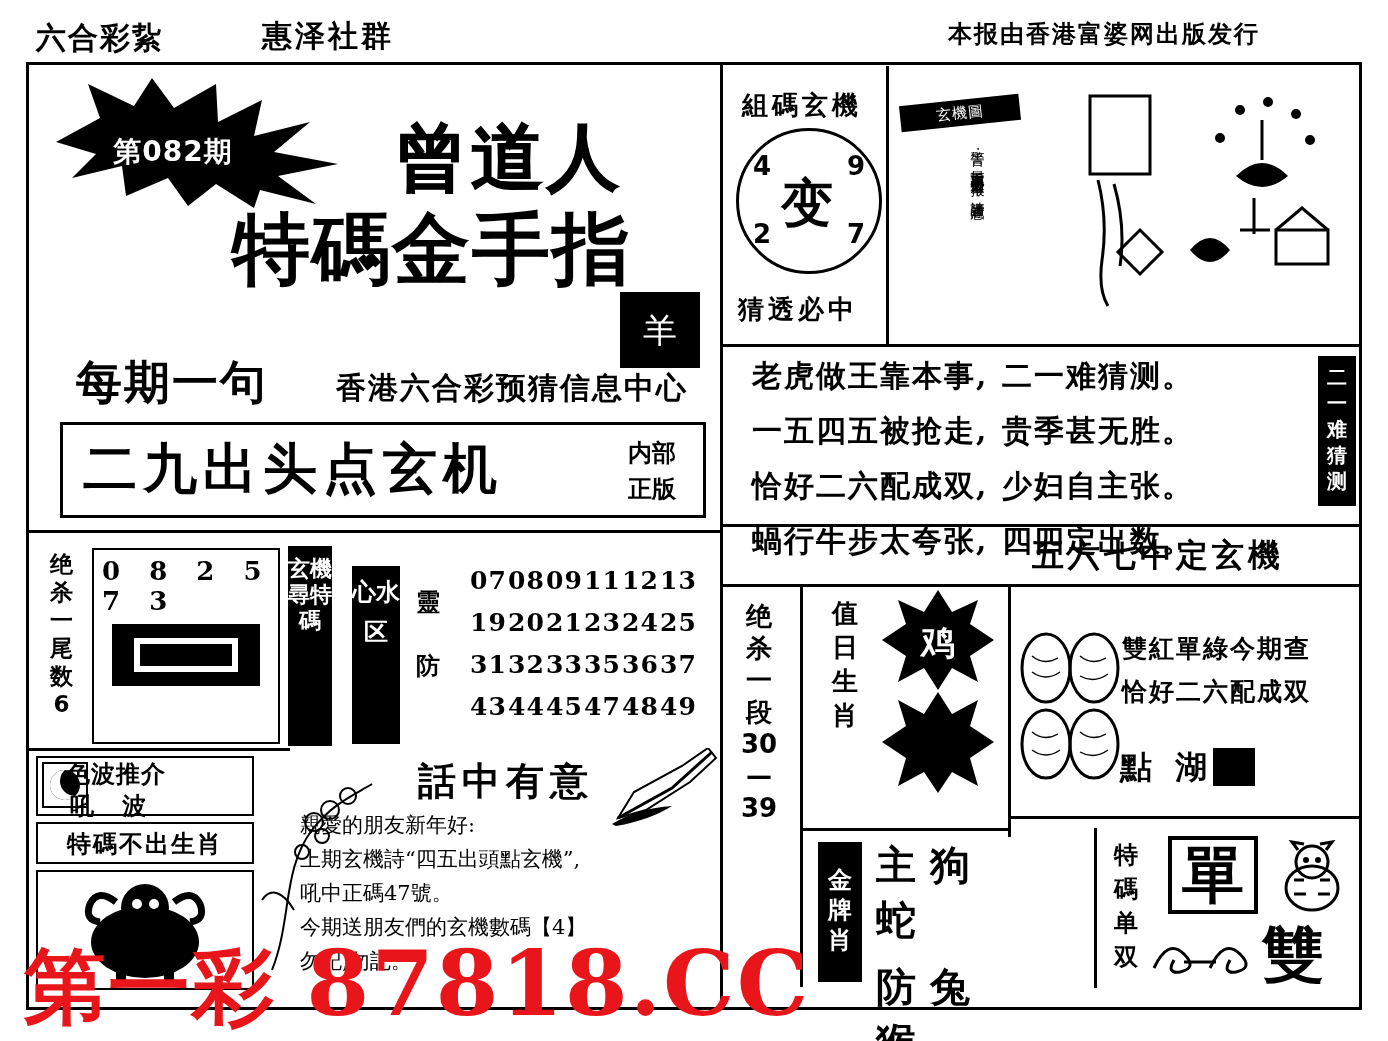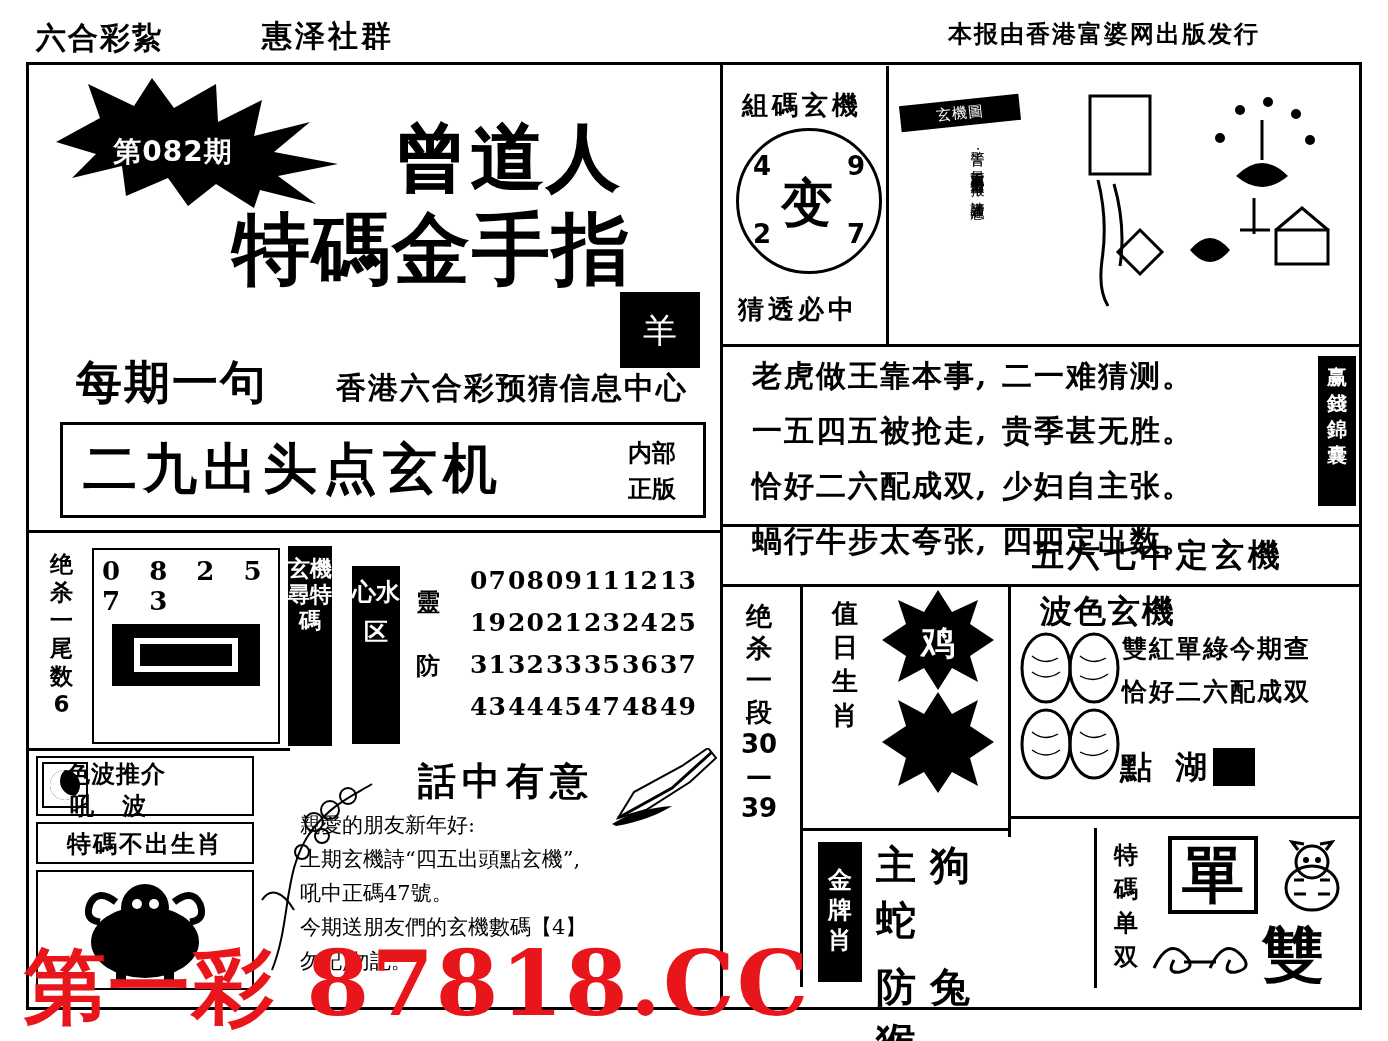--- a/index.html
+++ b/index.html
@@ -360,21 +360,21 @@
       <span>一五四五被抢走</span><span class="sep">,</span><span>贵季甚无胜。</span>
     </div>
     <div class="line">
       <span>恰好二六配成双</span><span class="sep">,</span><span>少妇自主张。</span>
     </div>
     <div class="line">
       <span>蝸行牛步太夸张</span><span class="sep">,</span><span>四四定出数。</span>
     </div>
   </div>
 
-  <div class="ying-tag">赢錢錦囊</div>
+  <div class="ying-tag">二一难猜测</div>
 
   <div class="hdiv-r2"></div>
 
   <div class="today-bar">
     <div class="wht">五六七中定玄機</div>
   </div>
 
   <div class="hdiv-r3"></div>
 
   <div class="kill-duan">
@@ -401,23 +401,20 @@
     <div class="s2">
       <svg width="120" height="105" viewBox="0 0 120 105">
         <polygon fill="#000" points="4,52 28,36 20,10 46,24 60,2 74,24 100,10 92,36 116,52 92,68 100,96 74,82 60,103 46,82 20,96 28,68"></polygon>
       </svg>
       <div class="star-label" style="top:132px">燕</div>
     </div>
   </div>
 
   <div class="vdiv-r3"></div>
 
-  <div class="bose">
-    <span>波色玄機</span>
-  </div>
 
   <div class="eggs">
     <svg width="110" height="160" viewBox="0 0 110 160">
       <ellipse cx="30" cy="36" rx="24" ry="34" fill="none" stroke="#000" stroke-width="3"></ellipse>
       <ellipse cx="78" cy="36" rx="24" ry="34" fill="none" stroke="#000" stroke-width="3"></ellipse>
       <ellipse cx="30" cy="112" rx="24" ry="34" fill="none" stroke="#000" stroke-width="3"></ellipse>
       <ellipse cx="78" cy="112" rx="24" ry="34" fill="none" stroke="#000" stroke-width="3"></ellipse>
       <g stroke="#000" stroke-width="1.4" fill="none">
         <path d="M16 24 q12 10 26 2 M16 40 q14 10 28 0 M64 24 q12 10 26 2 M64 44 q14 8 28 -2"></path>
         <path d="M16 100 q12 10 26 2 M16 118 q14 10 28 0 M64 100 q12 10 26 2 M64 120 q14 8 28 -2"></path>

